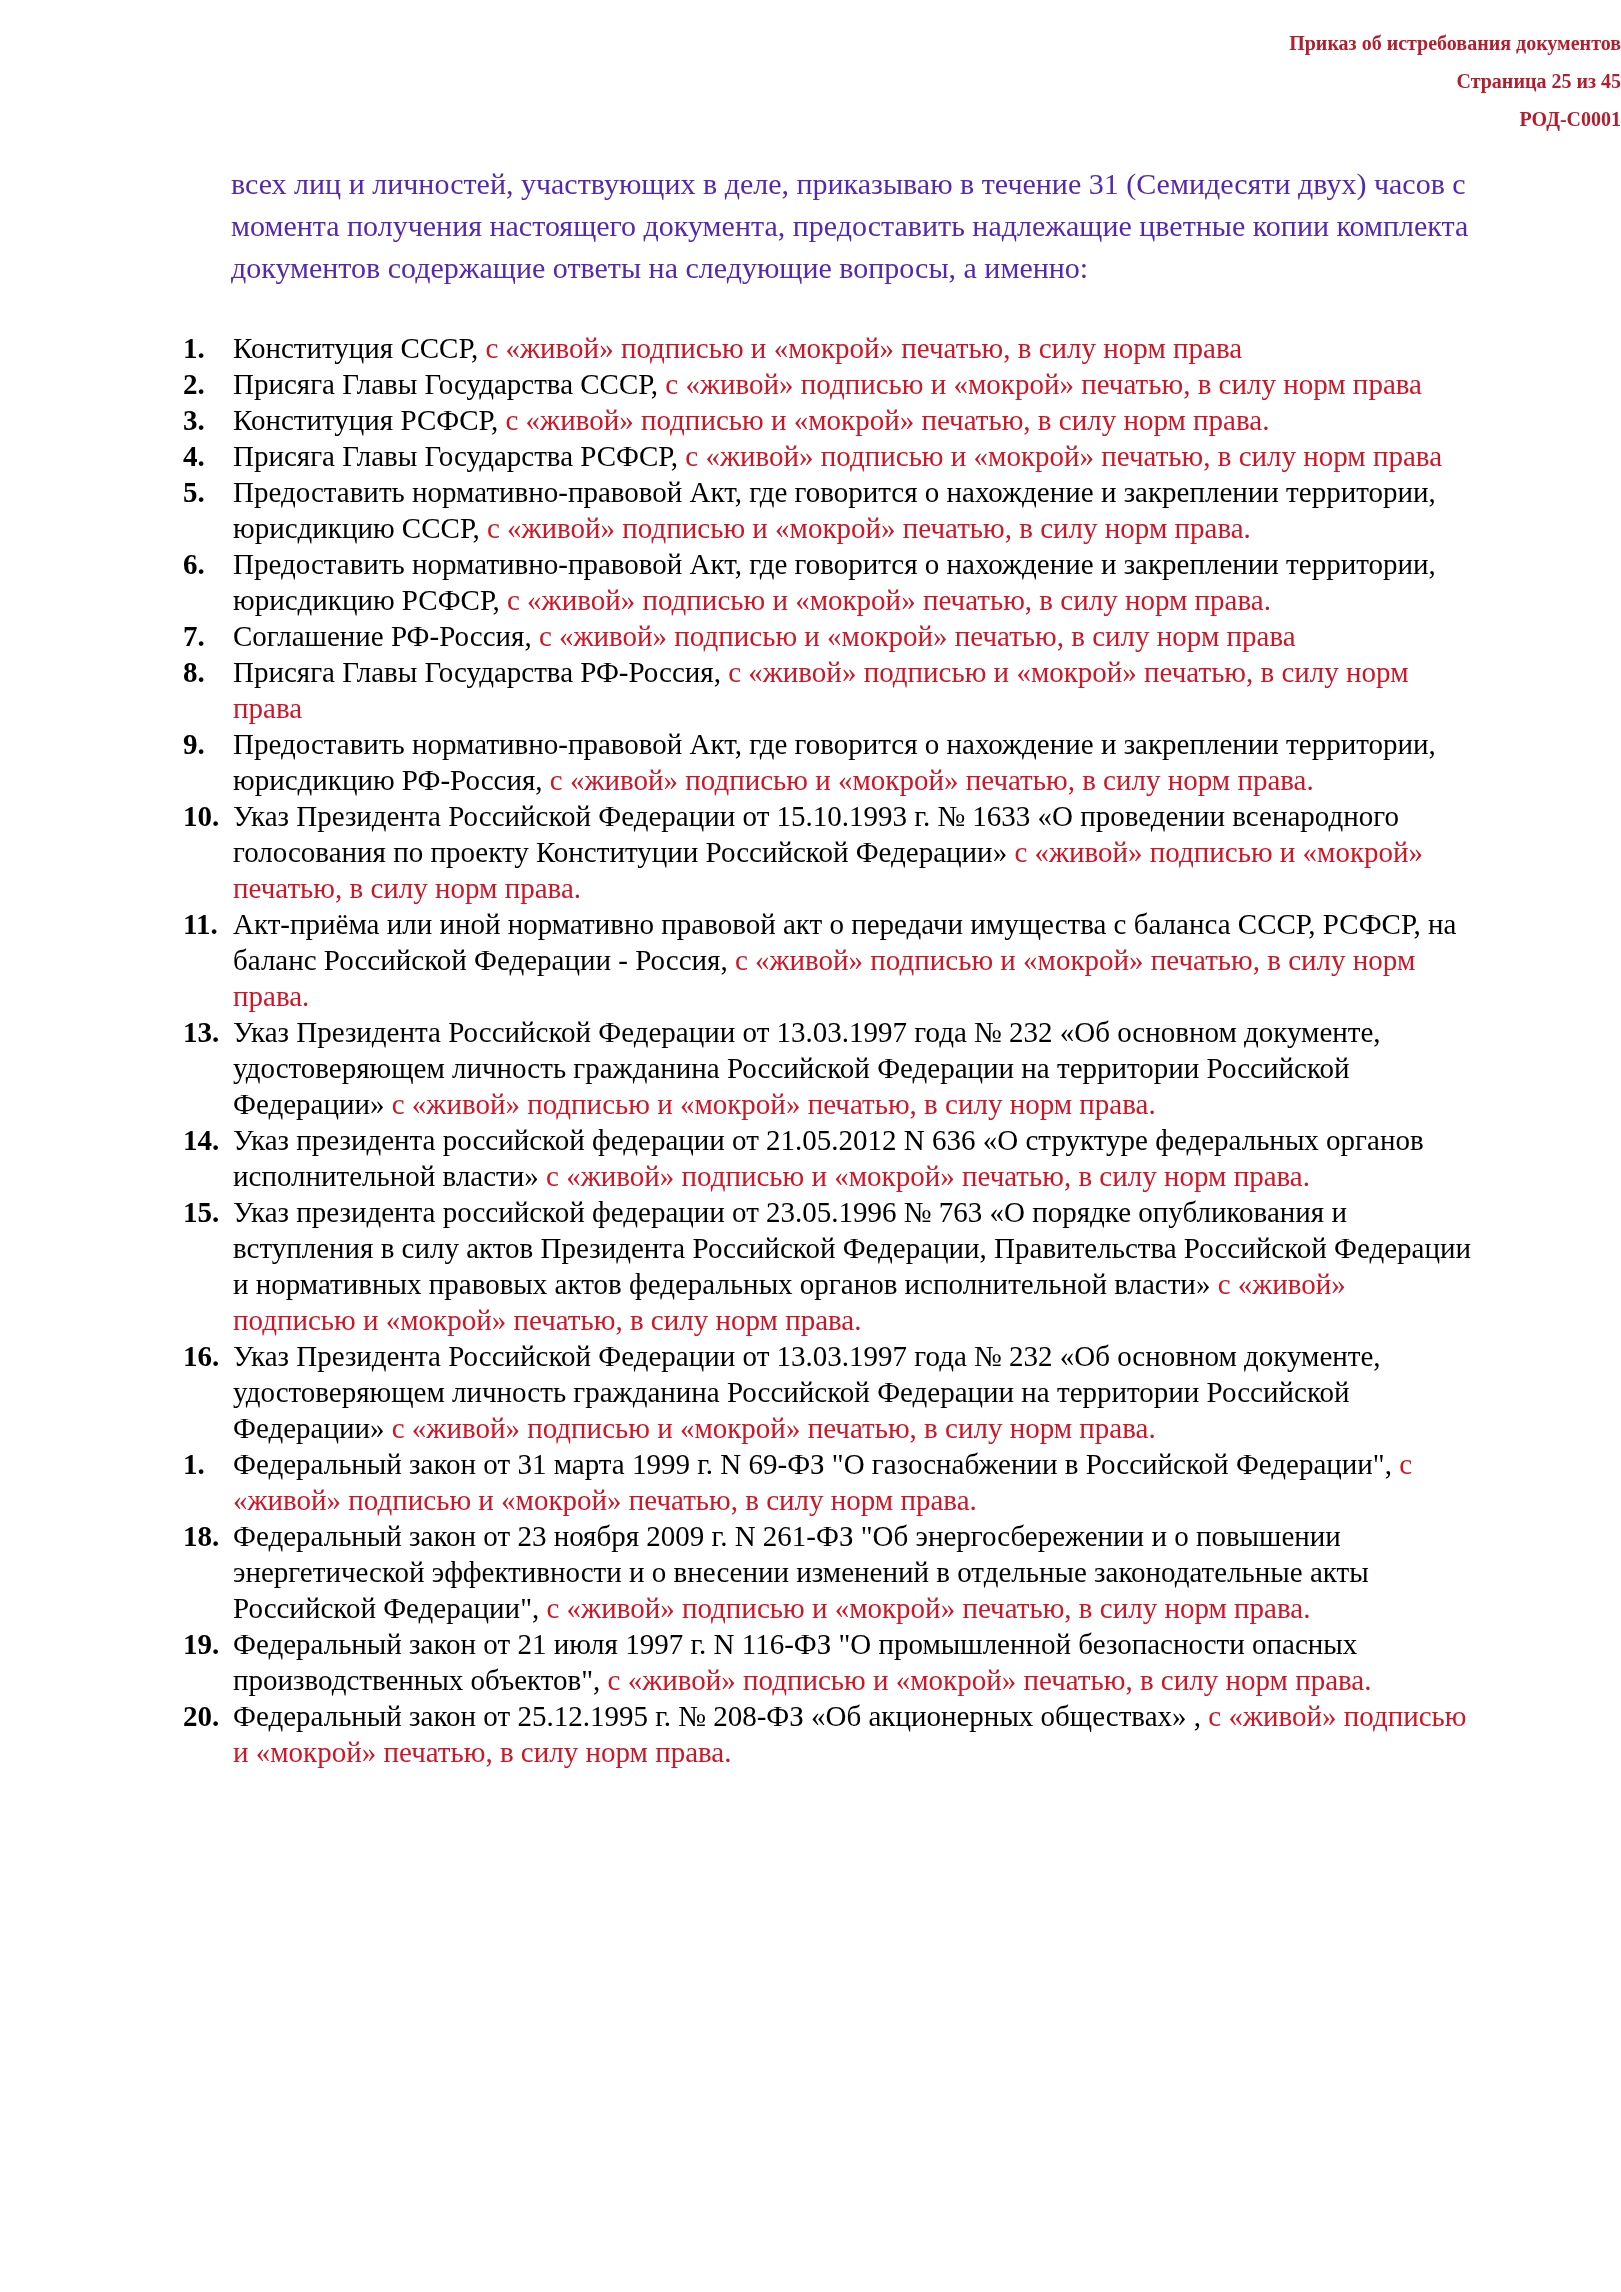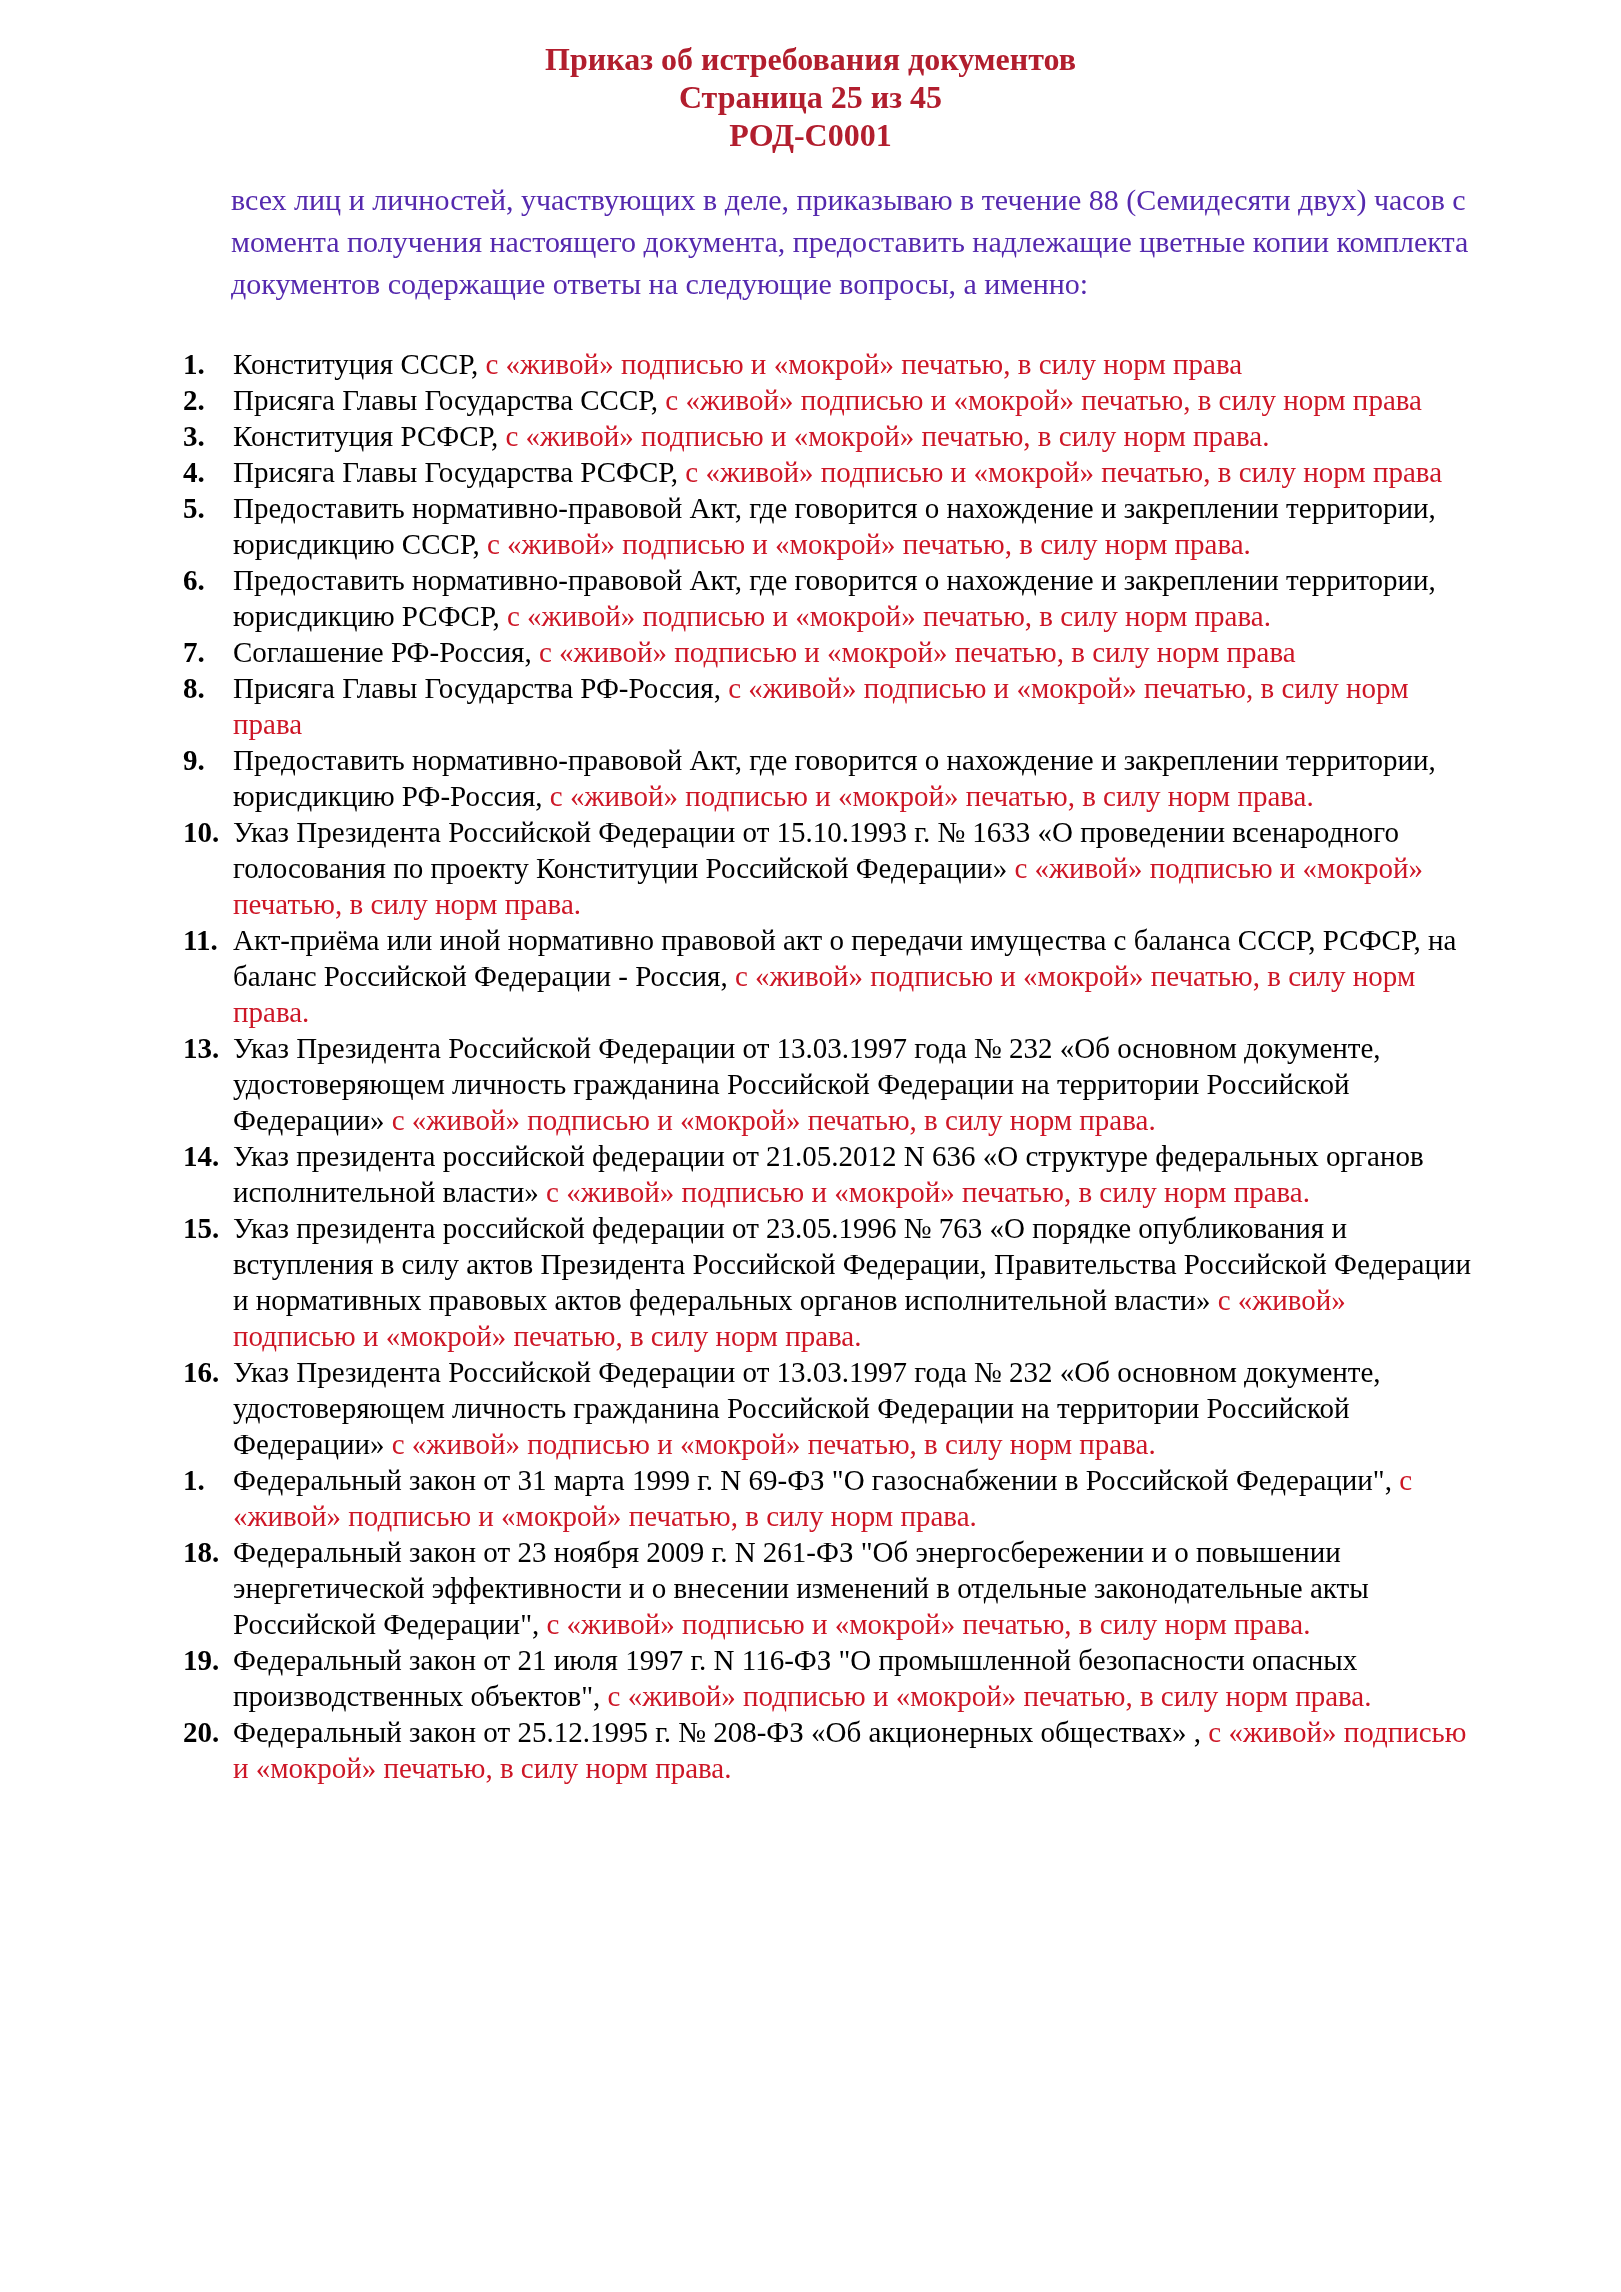--- a/index.html
+++ b/index.html
@@ -11,24 +11,24 @@
     position: relative;
     width: 1621px;
     min-height: 2293px;
     background: #ffffff;
     font-family: "Liberation Serif", "DejaVu Serif", serif;
     color: #000000;
     box-sizing: border-box;
     overflow: hidden;
   }
   .doc-header {
-    padding-top: 40px;
-    text-align: center;
+    padding-top: 24px;
+    text-align: right;
     font-weight: 700;
-    font-size: 32px;
+    font-size: 20px;
     line-height: 38px;
     color: var(--header-red, #b21e2e);
   }
   .intro {
     margin: 24.5px 147px 0 231px;
     width: 1239px;
     font-size: 30px;
     line-height: 42px;
     color: var(--intro-violet, #5529ae);
     text-align: left;
@@ -64,21 +64,21 @@
 <body>
 
 <div class="page">
 
   <header class="doc-header">
     <div>Приказ об истребования документов</div>
     <div>Страница 25 из 45</div>
     <div>РОД-С0001</div>
   </header>
 
-  <p class="intro">всех лиц и личностей, участвующих в деле, приказываю в течение 88 (Семидесяти двух) часов с момента получения настоящего документа, предоставить надлежащие цветные копии комплекта документов содержащие ответы на следующие вопросы, а именно:</p>
+  <p class="intro">всех лиц и личностей, участвующих в деле, приказываю в течение 31 (Семидесяти двух) часов с момента получения настоящего документа, предоставить надлежащие цветные копии комплекта документов содержащие ответы на следующие вопросы, а именно:</p>
 
   <ol class="doc-list" id="doc-list">
       <li><span class="num">1.</span><span class="black">Конституция СССР,</span> <span class="red">с «живой» подписью и «мокрой» печатью, в силу норм права</span></li>
       <li><span class="num">2.</span><span class="black">Присяга Главы Государства СССР,</span> <span class="red">с «живой» подписью и «мокрой» печатью, в силу норм права</span></li>
       <li><span class="num">3.</span><span class="black">Конституция РСФСР,</span> <span class="red">с «живой» подписью и «мокрой» печатью, в силу норм права.</span></li>
       <li><span class="num">4.</span><span class="black">Присяга Главы Государства РСФСР,</span> <span class="red">с «живой» подписью и «мокрой» печатью, в силу норм права</span></li>
       <li><span class="num">5.</span><span class="black">Предоставить нормативно-правовой Акт, где говорится о нахождение и закреплении территории, юрисдикцию СССР,</span> <span class="red">с «живой» подписью и «мокрой» печатью, в силу норм права.</span></li>
       <li><span class="num">6.</span><span class="black">Предоставить нормативно-правовой Акт, где говорится о нахождение и закреплении территории, юрисдикцию РСФСР,</span> <span class="red">с «живой» подписью и «мокрой» печатью, в силу норм права.</span></li>
       <li><span class="num">7.</span><span class="black">Соглашение РФ-Россия,</span> <span class="red">с «живой» подписью и «мокрой» печатью, в силу норм права</span></li>
       <li><span class="num">8.</span><span class="black">Присяга Главы Государства РФ-Россия,</span> <span class="red">с «живой» подписью и «мокрой» печатью, в силу норм права</span></li>

